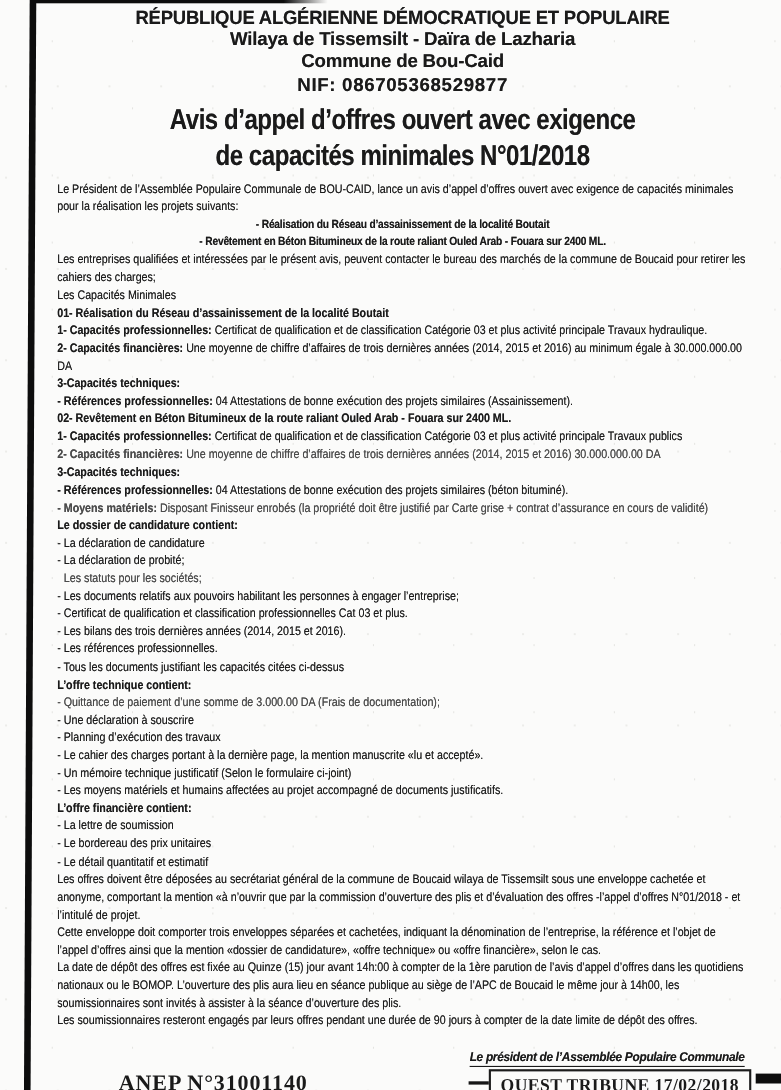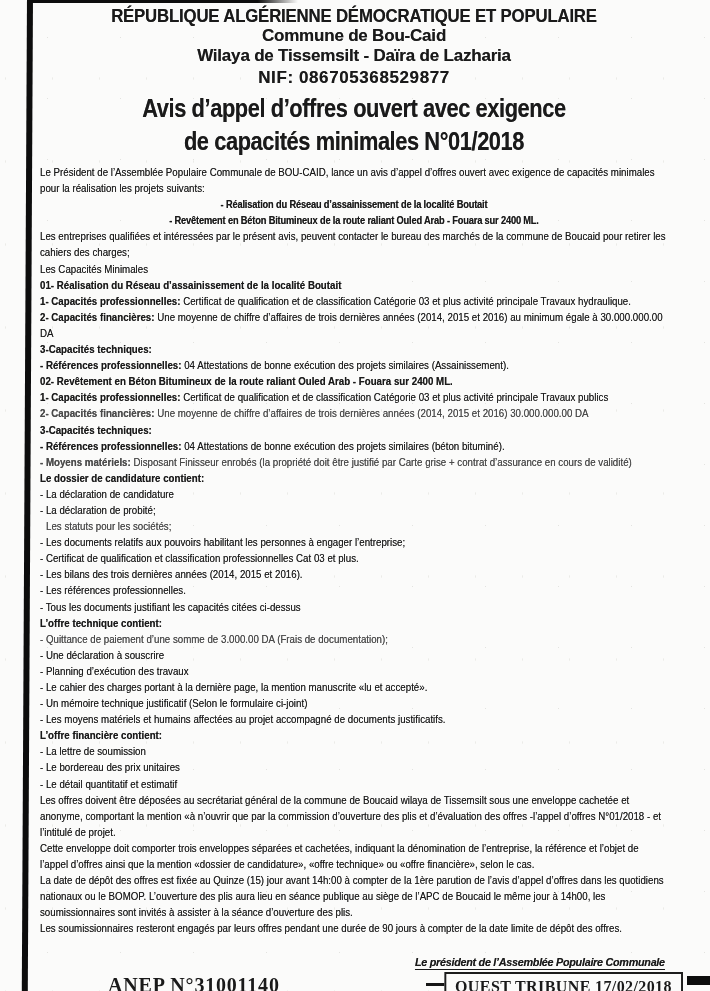--- a/index.html
+++ b/index.html
@@ -3,21 +3,21 @@
 <meta charset="utf-8">
 <style>
   html,body{margin:0;padding:0;background:#ffffff;}
   body{width:710px;height:991px;overflow:hidden;font-family:"Liberation Sans",sans-serif;}
   .page{position:relative;width:710px;height:991px;background:#fbfbfa;overflow:hidden;color:#1a1a1a;
         background-image:radial-gradient(#e3e3e0 0.6px, transparent 0.8px),radial-gradient(#ebebe8 0.5px, transparent 0.7px);
         background-size:73px 61px,47px 83px;background-position:11px 7px,29px 37px;}
   
   .border-left{position:absolute;left:27px;top:-4px;width:6px;height:1002px;background:#0d0d0d;transform:rotate(0.3deg);transform-origin:top center;}
   .border-top{position:absolute;left:30px;top:0;width:268px;height:3px;background:linear-gradient(to right,#0d0d0d 85%,rgba(13,13,13,0));}
-  .content{position:absolute;left:40px;top:0;width:628px;height:991px;text-shadow:0 0 0.45px rgba(10,10,10,0.6);}
+  .content{position:absolute;left:52px;top:0;width:628px;height:991px;text-shadow:0 0 0.45px rgba(10,10,10,0.6);}
   
   .hdr{width:100%;text-align:center;font-weight:bold;}
   .hdr1{margin-top:6px;font-size:17.5px;line-height:20px;letter-spacing:-0.2px;transform:scaleX(0.96);transform-origin:center top;}
   .hdr2{font-size:17px;line-height:20px;letter-spacing:-0.2px;}
   .nif{font-size:17px;line-height:23px;letter-spacing:0.6px;}
   .doc-title{width:100%;text-align:center;font-weight:bold;font-size:26px;line-height:33px;letter-spacing:-0.5px;margin-top:3px;
              transform:scaleX(0.84);transform-origin:center top;}
   
   .body-block{position:absolute;left:0;top:164px;width:730px;height:795px;overflow:hidden;
               transform:scaleX(0.8603);transform-origin:left top;
@@ -40,22 +40,22 @@
 </style>
 </head>
 <body>
 
 <div class="page">
   <div class="border-left"></div>
   <div class="border-top"></div>
 
   <div class="content">
     <div class="hdr hdr1">RÉPUBLIQUE ALGÉRIENNE DÉMOCRATIQUE ET POPULAIRE</div>
+    <div class="hdr hdr2">Wilaya de Tissemsilt - Daïra de Lazharia</div>
     <div class="hdr hdr2">Commune de Bou-Caid</div>
-    <div class="hdr hdr2">Wilaya de Tissemsilt - Daïra de Lazharia</div>
     <div class="hdr nif">NIF:  086705368529877</div>
 
     <div class="doc-title">
       <span>Avis d’appel d’offres ouvert avec exigence</span><br>
       <span>de capacités minimales N°01/2018</span>
     </div>
 
     <div class="body-block">
         <p>Le Président de l’Assemblée Populaire Communale de BOU-CAID, lance un avis d’appel d’offres ouvert avec exigence de capacités minimales pour la réalisation les projets suivants:</p>
         <p class="center">- Réalisation du Réseau d’assainissement de la localité Boutait</p>

